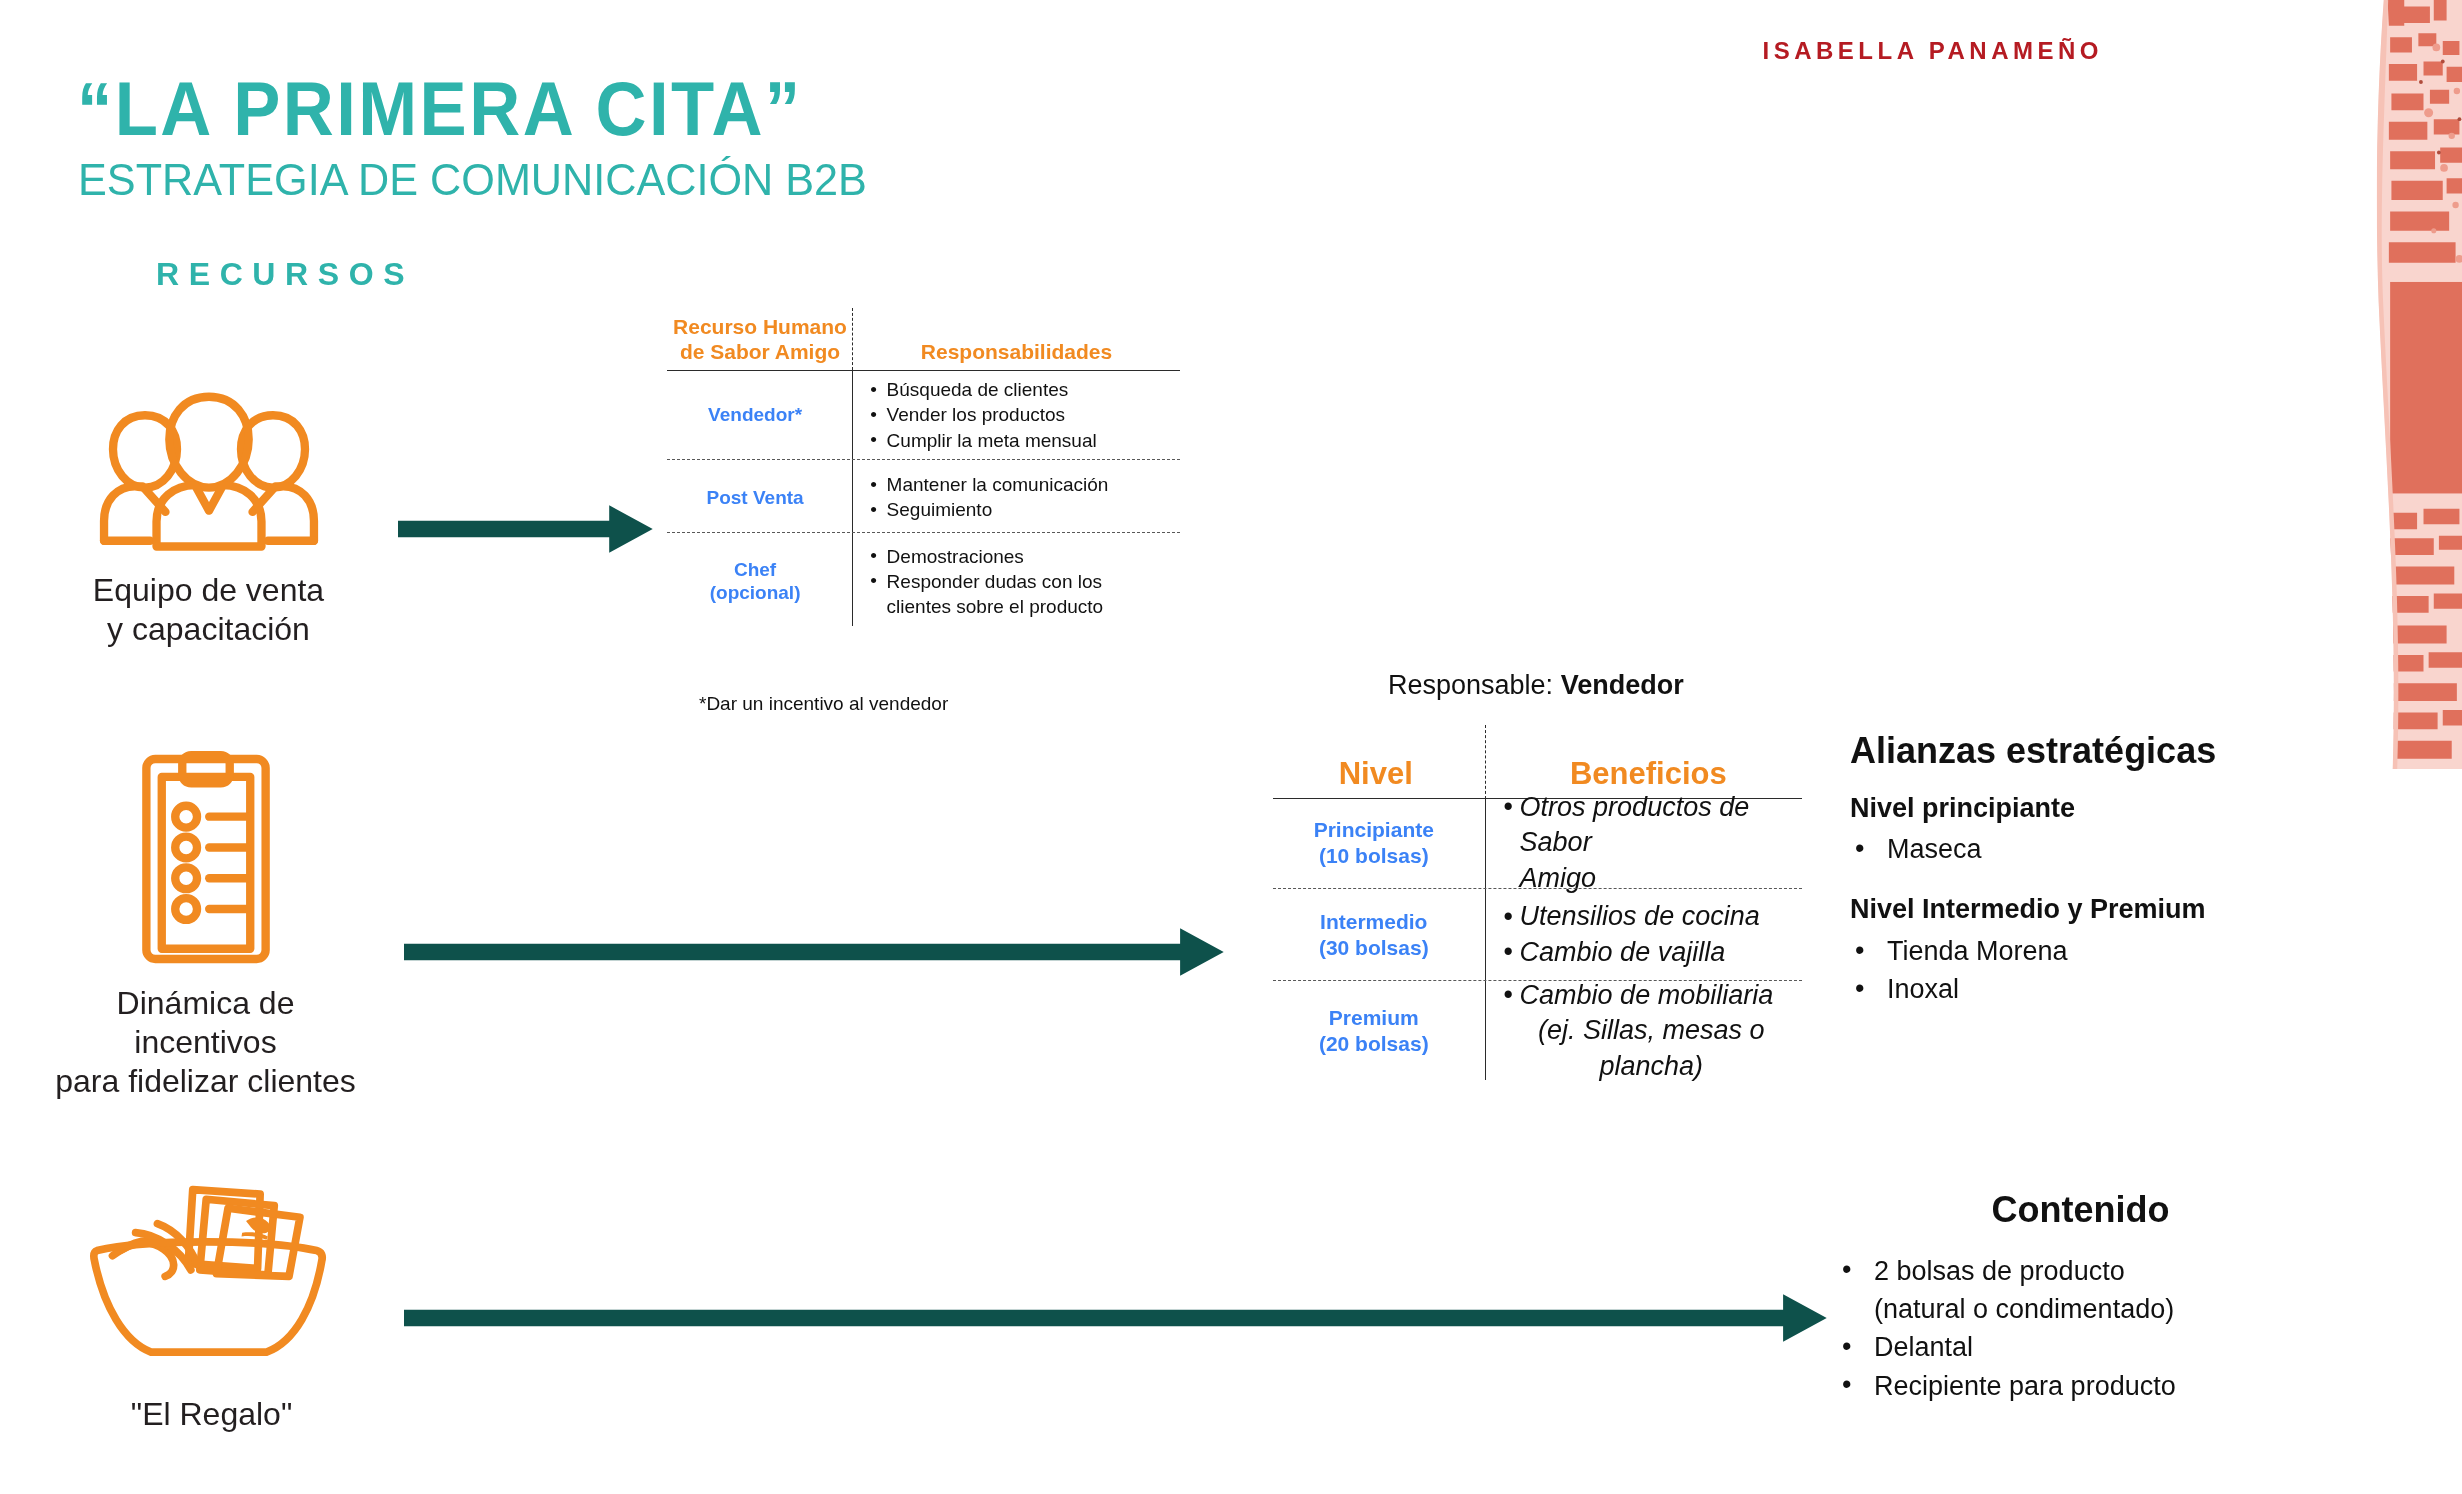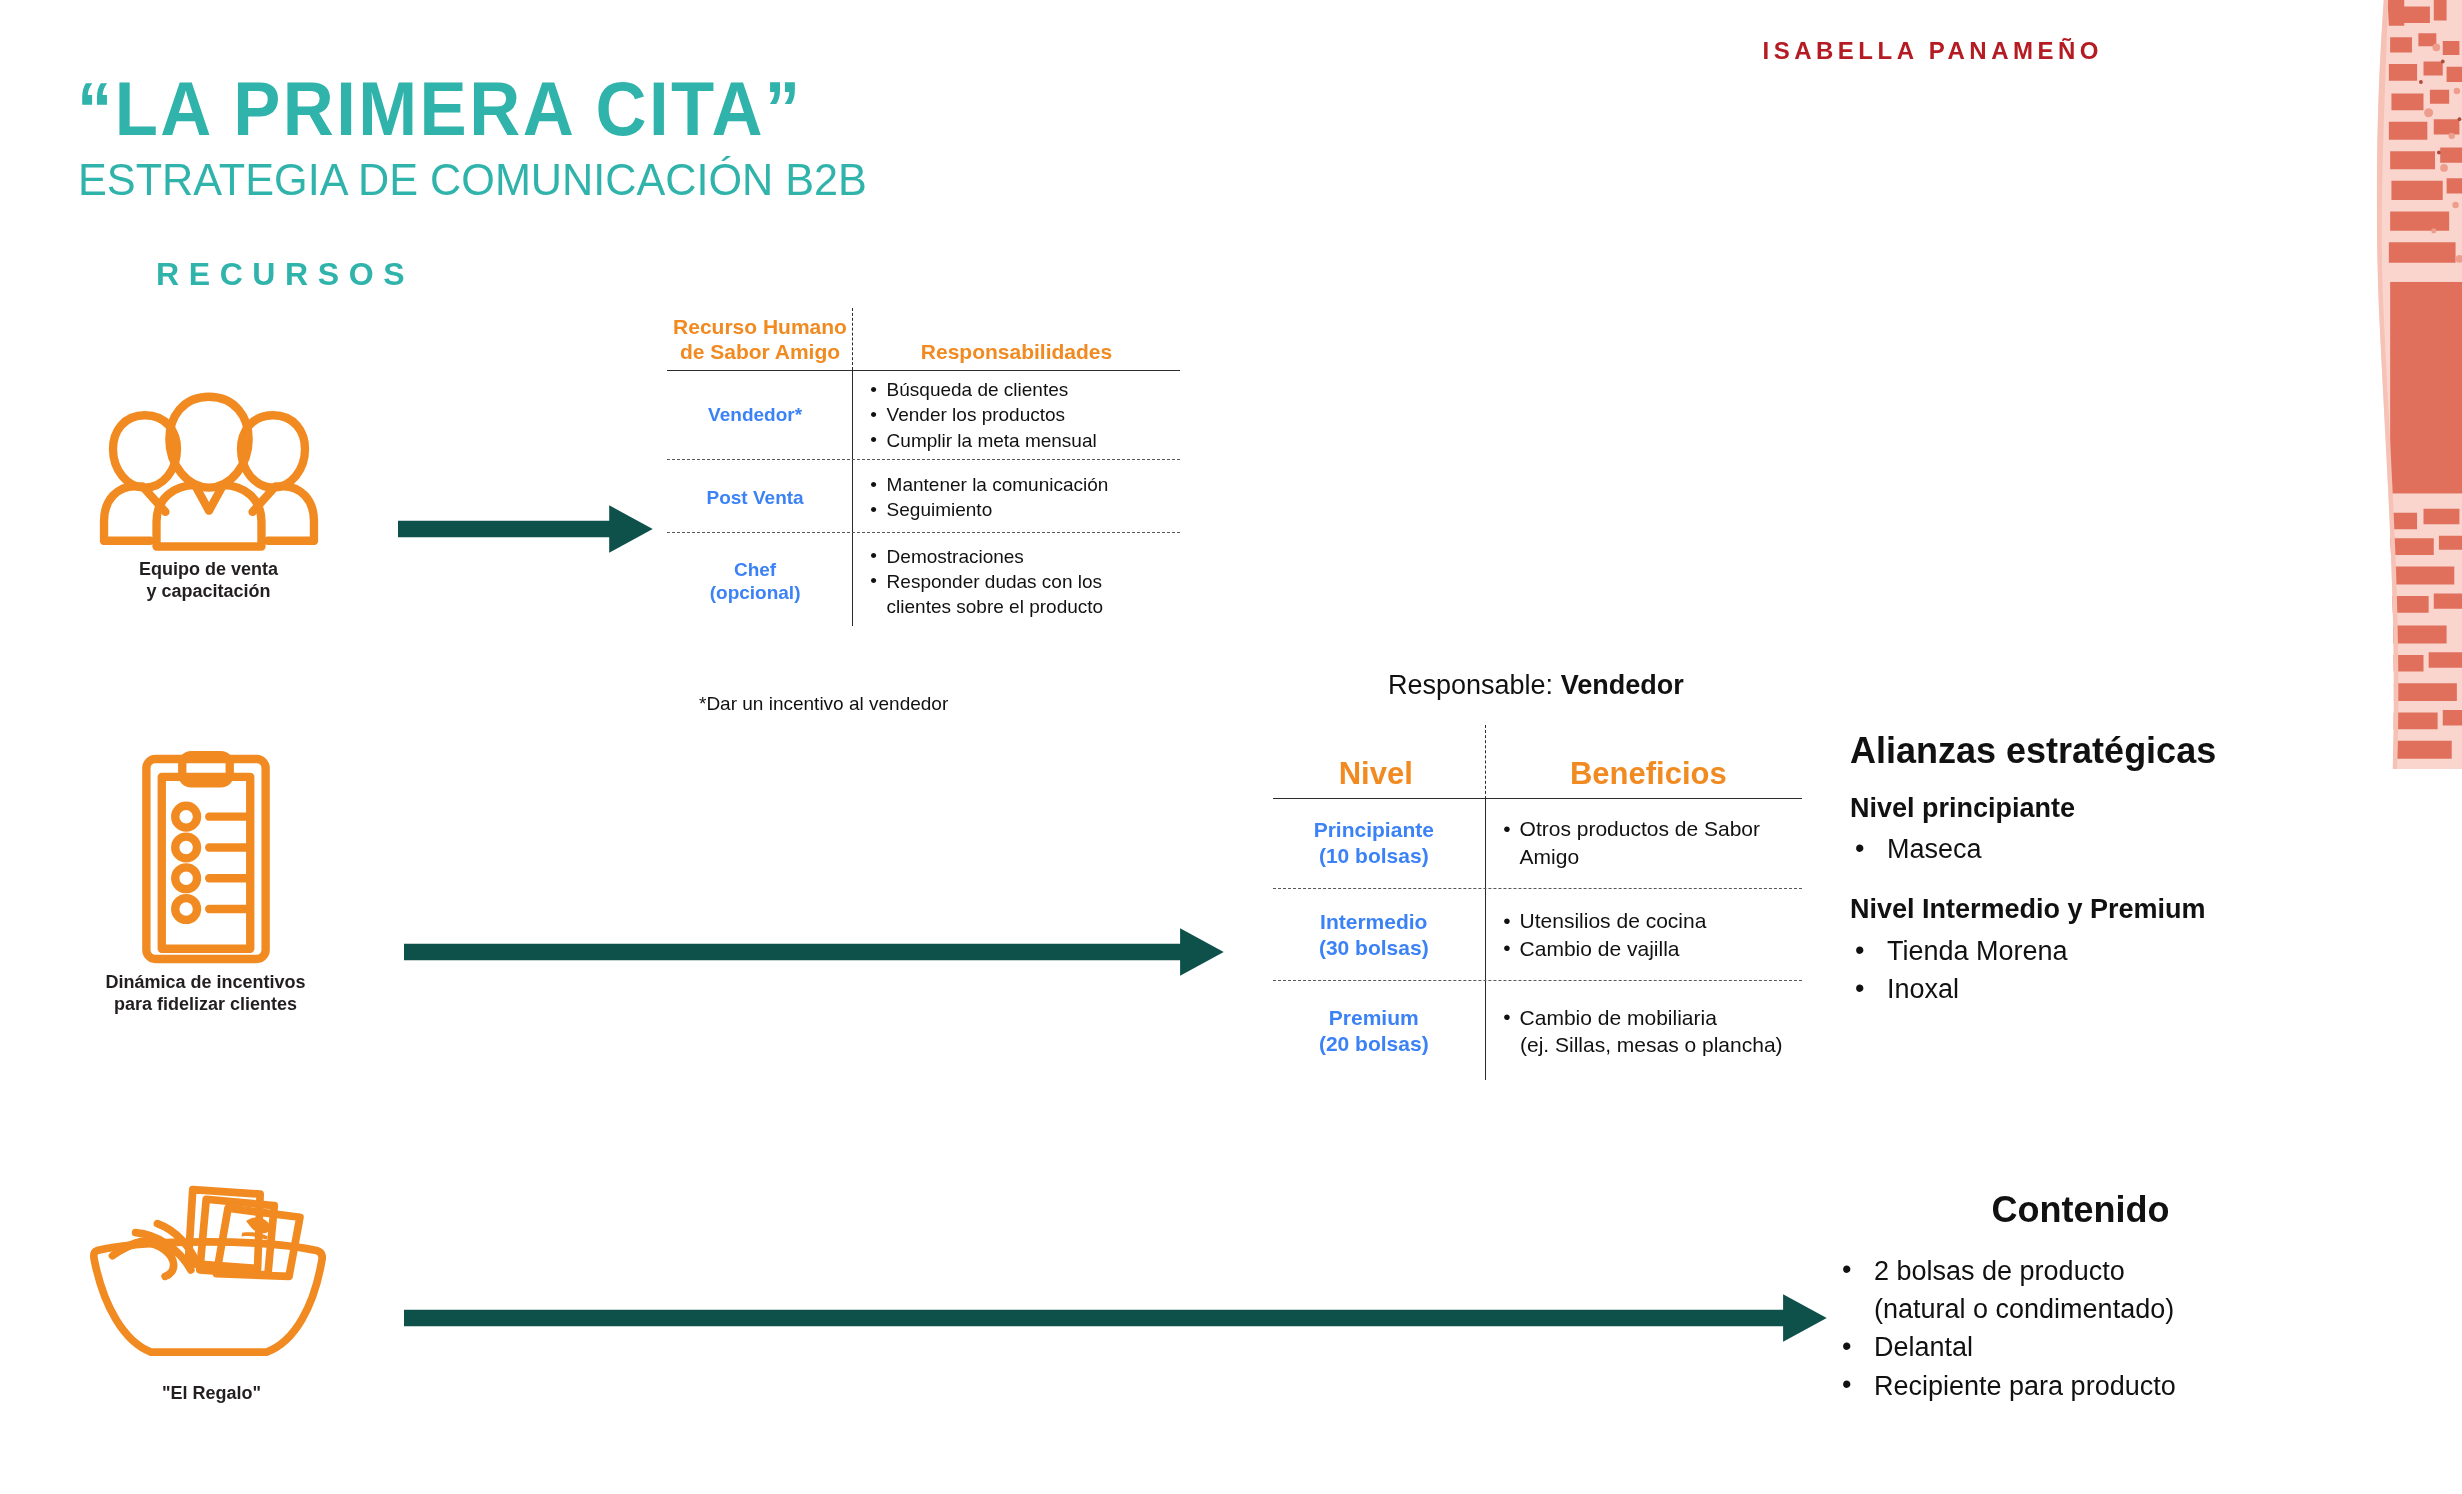--- a/index.html
+++ b/index.html
@@ -75,25 +75,25 @@
   }
 
   
   .icon-block {
     position: absolute;
     width: 301px;
     text-align: center;
   }
   .icon-block svg { display: block; margin: 0 auto; }
   .icon-caption {
-    margin-top: 4px;
-    font-size: 18px;
+    margin-top: 16px;
+    font-size: 32px;
     line-height: 1.22;
     color: #231F20;
-    font-weight: 700;
+    font-weight: 400;
     white-space: pre-line;
   }
 
   
   .arrow { position: absolute; }
 
   
   .tbl { position: absolute; }
   .tbl .thead {
     display: flex;
@@ -160,21 +160,21 @@
   
   #table1 { left: 667px; top: 308px; width: 513px; font-size: 19px; }
   #table1 .th { font-size: 21px; }
   #table1 .c-left { font-size: 19px; }
   #table1 .c-right { font-size: 19px; }
 
   
   #table2 { left: 1273px; top: 731px; width: 529px; font-size: 21px; }
   #table2 .th { font-size: 31px; }
   #table2 .c-left { font-size: 21px; }
-  #table2 .c-right { font-size: 21px; }
+  #table2 .c-right { font-size: 27px; font-style: italic; }
 
   .note-footnote {
     position: absolute;
     font-size: 19px;
     color: #111;
     white-space: nowrap;
   }
   .responsable-line {
     position: absolute;
     font-size: 27px;

